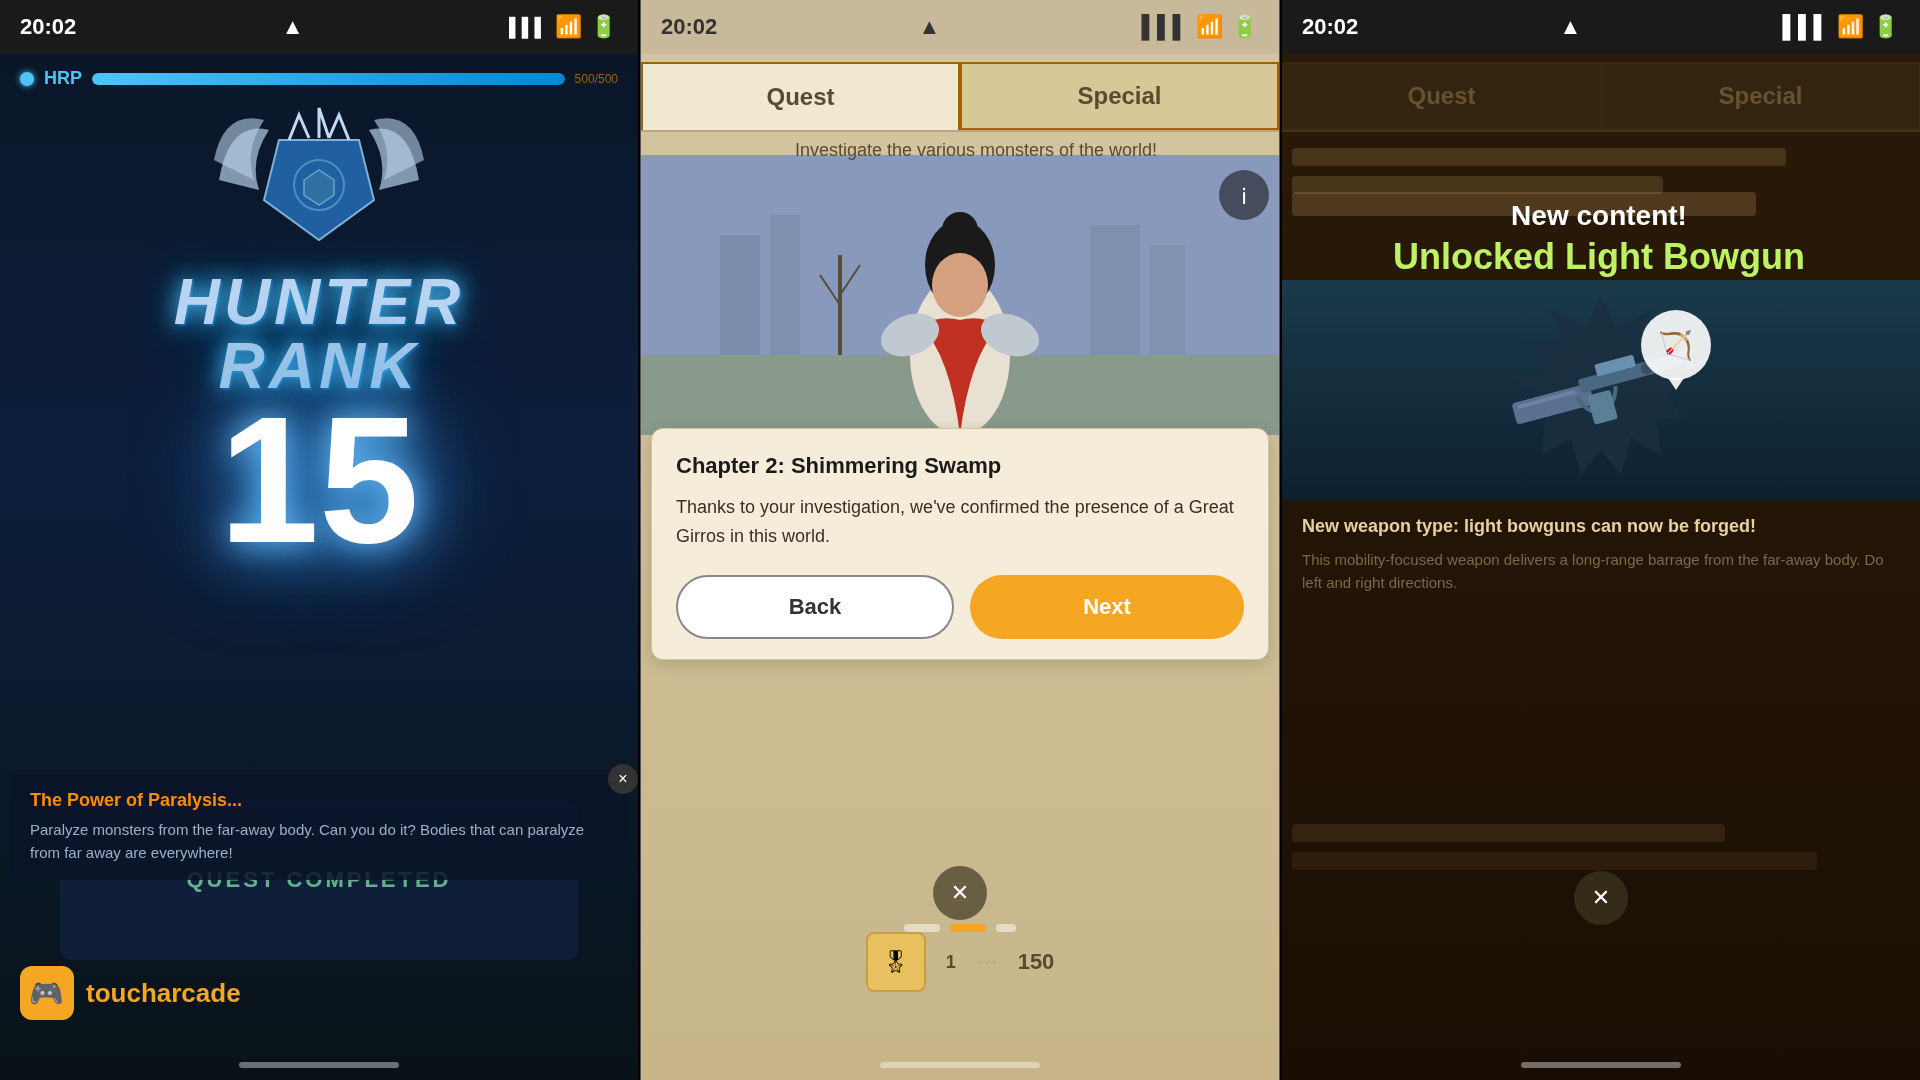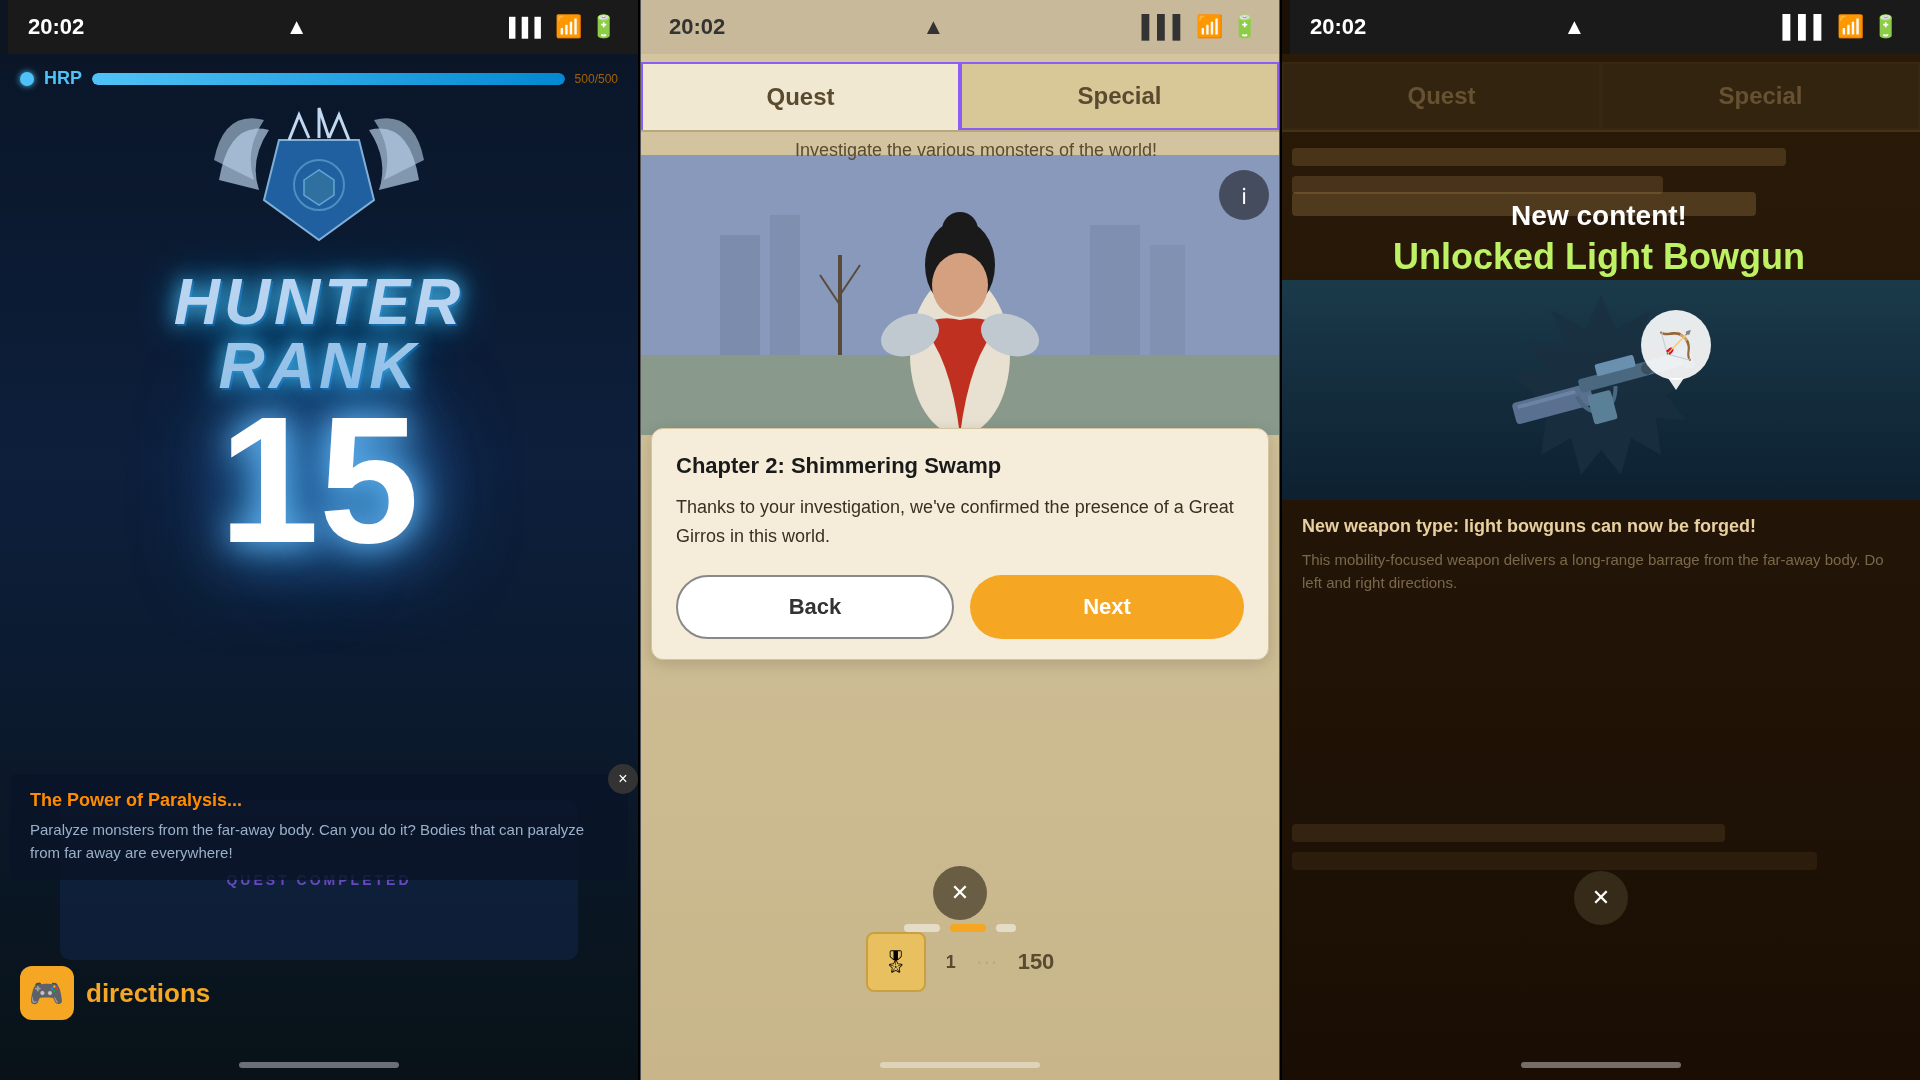--- a/index.html
+++ b/index.html
@@ -27,21 +27,20 @@
       height: 54px;
       background: #1a1a1a;
       display: flex;
       align-items: center;
       justify-content: space-between;
       padding: 0 20px;
       z-index: 100;
       color: #fff;
       font-size: 22px;
       font-weight: 600;
-      margin-left: 8px;
     }
     .status-bar .time { font-weight: 700; }
     .status-bar .icons { display: flex; align-items: center; gap: 8px; }
     .status-bar .signal-bars { font-size: 18px; }
 
     
     .panel1 {
       background: #0d1520;
     }
     .panel1 .bg-overlay {
@@ -131,22 +130,22 @@
       position: absolute;
       top: 410px; left: 60px; right: 60px;
       height: 160px;
       background: rgba(20,40,80,0.5);
       border-radius: 10px;
       display: flex;
       align-items: center;
       justify-content: center;
     }
     .quest-completed-text {
-      color: #8b5cf6;
-      font-size: 14px;
+      color: #86efac;
+      font-size: 22px;
       font-weight: 700;
       text-transform: uppercase;
       letter-spacing: 3px;
       opacity: 0.7;
     }
 
     
     .quest-card {
       position: absolute;
       bottom: 200px; left: 10px; right: 10px;
@@ -235,21 +234,21 @@
     }
     .tab-item {
       flex: 1;
       display: flex;
       align-items: center;
       justify-content: center;
       font-size: 24px;
       font-weight: 600;
       color: #5a4a30;
       cursor: pointer;
-      border: 2px solid #8b5cf6;
+      border: 2px solid #a16207;
     }
     .tab-item.active {
       background: #f0e8d0;
       border-bottom: none;
     }
     .tab-item:not(.active) {
       background: #d8c898;
     }
 
     
@@ -603,21 +602,21 @@
   </div>
 
   <div class="quest-card">
     <div class="close-x">×</div>
     <div class="quest-card-title">The Power of Paralysis...</div>
     <div class="quest-card-desc">Paralyze monsters from the far-away body. Can you do it? Bodies that can paralyze from far away are everywhere!</div>
   </div>
 
   <div class="toucharcade-logo">
     <div class="ta-icon">🎮</div>
-    <span class="ta-text">directions</span>
+    <span class="ta-text">toucharcade</span>
   </div>
 
   <div class="home-indicator"></div>
 </div>
 
 <div class="panel-divider"></div>
 
 <div class="phone-panel panel2">
   <div class="bg-overlay"></div>
 

